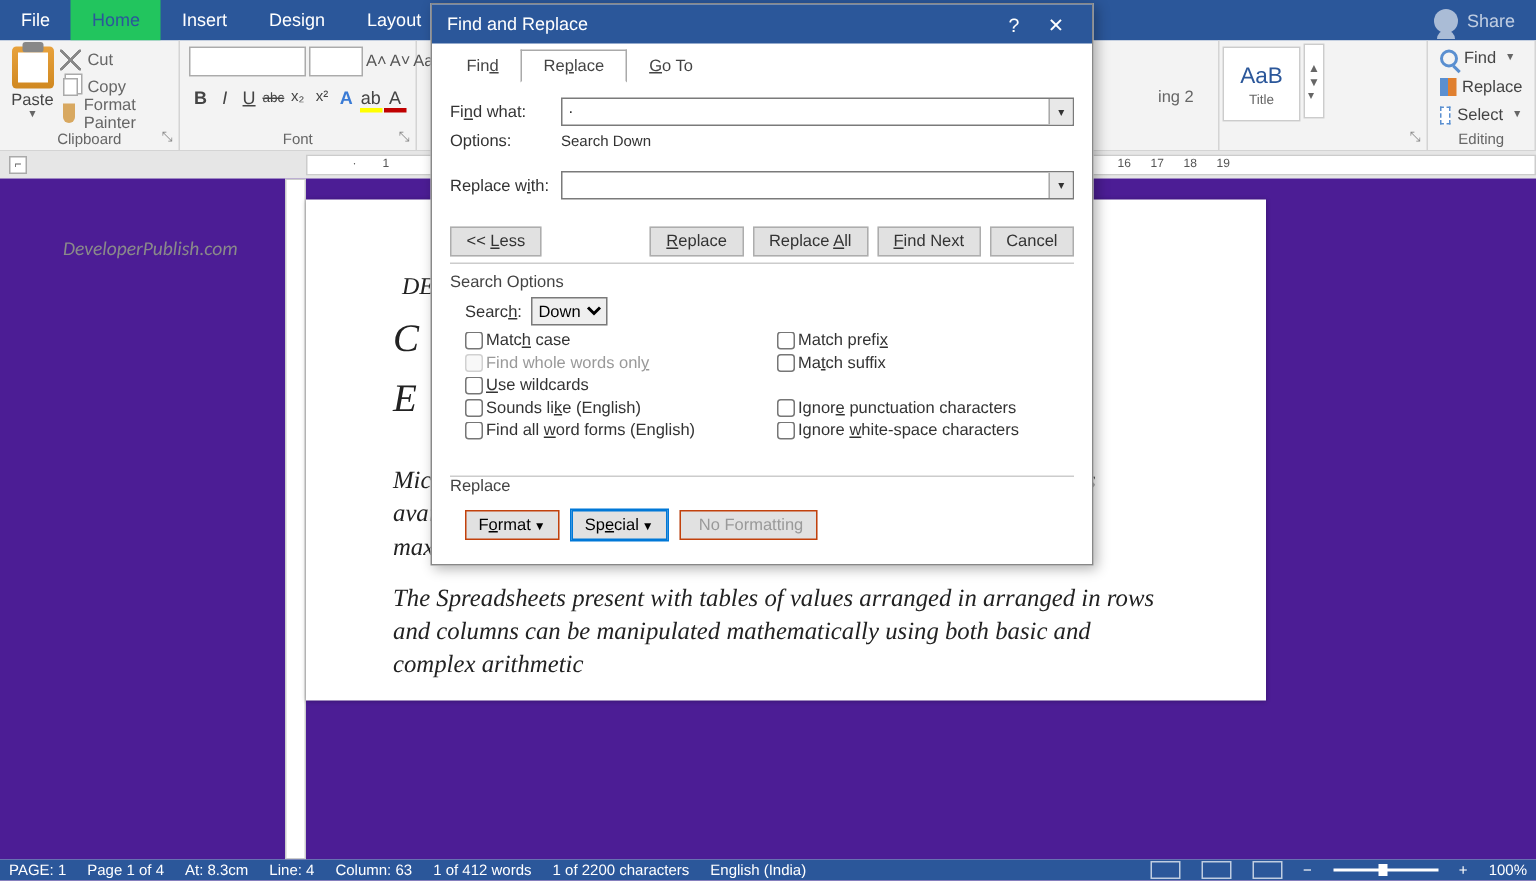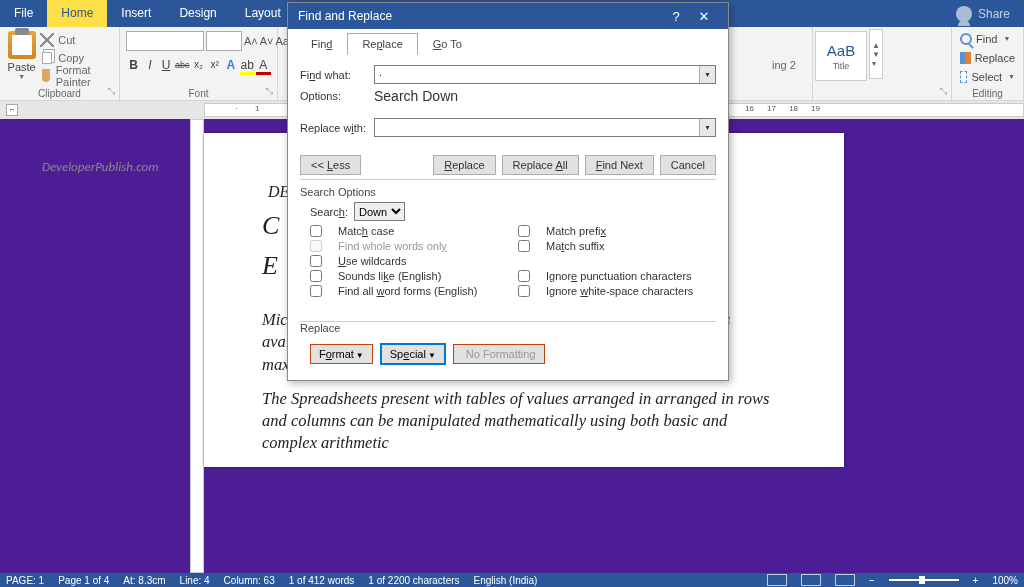--- a/index.html
+++ b/index.html
@@ -2,21 +2,21 @@
 <html><head>
 <meta charset="utf-8">
 <style>
 * { box-sizing: border-box; margin: 0; padding: 0; font-family: "Segoe UI", Tahoma, sans-serif; }
 body { background: #fff; width: 1024px; height: 587px; overflow: hidden; position: relative; }
 
 
 .titlebar { background: #2b579a; height: 27px; display: flex; align-items: center; color: #fff; font-size: 12px; }
 .titlebar .file { padding: 0 14px; height: 27px; line-height: 27px; }
 .titlebar .tab { padding: 0 14px; height: 27px; line-height: 27px; color: #fff; }
-.titlebar .tab.active { background: #fde047; color: #2b579a; }
+.titlebar .tab.active { background: #22c55e; color: #2b579a; }
 .titlebar .spacer { flex: 1; }
 .titlebar .person { width: 16px; height: 16px; margin-right: 6px; opacity: 0.6; display: inline-block; border-radius: 50%; background: #fff; position: relative; }
 .titlebar .person::after { content: ''; position: absolute; bottom: -4px; left: 2px; width: 12px; height: 6px; background: #fff; border-radius: 6px 6px 0 0; }
 .titlebar .share { margin-right: 14px; opacity: 0.7; }
 
 
 .ribbon { background: #f3f3f3; border-bottom: 1px solid #d4d4d4; height: 74px; display: flex; position: relative; }
 .rgroup { border-right: 1px solid #d4d4d4; display: flex; flex-direction: column; padding: 2px 6px; position: relative; }
 .rgroup .label { position: absolute; bottom: 1px; left: 0; right: 0; text-align: center; font-size: 10px; color: #666; }
 .rgroup .corner { position: absolute; bottom: 3px; right: 4px; font-size: 9px; color: #888; }
@@ -83,31 +83,31 @@
 .dlg-title .sp { flex: 1; }
 .dlg-title .q, .dlg-title .x { width: 28px; text-align: center; font-size: 13px; }
 .dlg-tabs { display: flex; padding: 4px 8px 0 8px; font-size: 11px; }
 .dlg-tab { padding: 4px 14px; border: 1px solid transparent; color: #444; }
 .dlg-tab.active { border: 1px solid #aaa; border-bottom: 1px solid #fff; background: #fff; }
 .dlg-body { padding: 6px 12px; font-size: 11px; color: #333; }
 .frow { display: flex; align-items: center; margin: 4px 0; }
 .frow label { width: 74px; }
 .frow .inp { flex: 1; height: 19px; border: 1px solid #7a7a7a; background: #fff; padding: 0 4px; position: relative; }
 .frow .inp .dd { position: absolute; right: 0; top: 0; bottom: 0; width: 16px; border-left: 1px solid #aaa; background: #e8e8e8; text-align: center; font-size: 8px; line-height: 17px; }
-.optval { font-size: 14px; color: #333; }
+.optval { font-size: 10px; color: #333; }
 .dlg-btns { display: flex; gap: 6px; justify-content: flex-end; margin: 18px 0 4px 0; }
 .dlg-btns button, .less-btn { font-size: 11px; padding: 3px 10px; background: #e1e1e1; border: 1px solid #adadad; color: #333; cursor: pointer; }
 .less-btn { padding: 3px 14px; }
 .fieldset-label { font-size: 11px; color: #444; margin: 4px 0 2px 0; }
 .search-opts { border-top: 1px solid #ccc; padding-top: 2px; }
 .sdir { display: flex; align-items: center; gap: 6px; margin: 4px 0 4px 10px; }
 .sdir select { font-size: 11px; height: 19px; border: 1px solid #7a7a7a; }
 .opt-cols { display: flex; }
 .opt-col { flex: 1; display: flex; flex-direction: column; gap: 3px; padding-left: 10px; }
-.chk { display: flex; align-items: center; gap: 16px; font-size: 11px; }
+.chk { display: flex; align-items: center; gap: 2px; font-size: 11px; }
 .chk input { width: 12px; height: 12px; }
 .chk.disabled { color: #999; }
 .replace-sec { margin-top: 24px; border-top: 1px solid #ccc; padding-top: 0; }
 .replace-sec .fieldset-label { margin-top: -8px; background: #fff; display: inline-block; padding-right: 4px; }
 .rbtn-row { display: flex; gap: 8px; margin: 8px 0 10px 10px; }
 .rbtn-row button { font-size: 11px; padding: 3px 8px; background: #e1e1e1; border: 1px solid #c2410c; }
 .rbtn-row button.focus { border: 1px solid #0078d7; outline: 1px solid #0078d7; }
 .rbtn-row button:disabled { color: #999; padding-left: 12px; }
 .rbtn-row .caret { font-size: 8px; margin-left: 2px; }
 .u { text-decoration: underline; }

